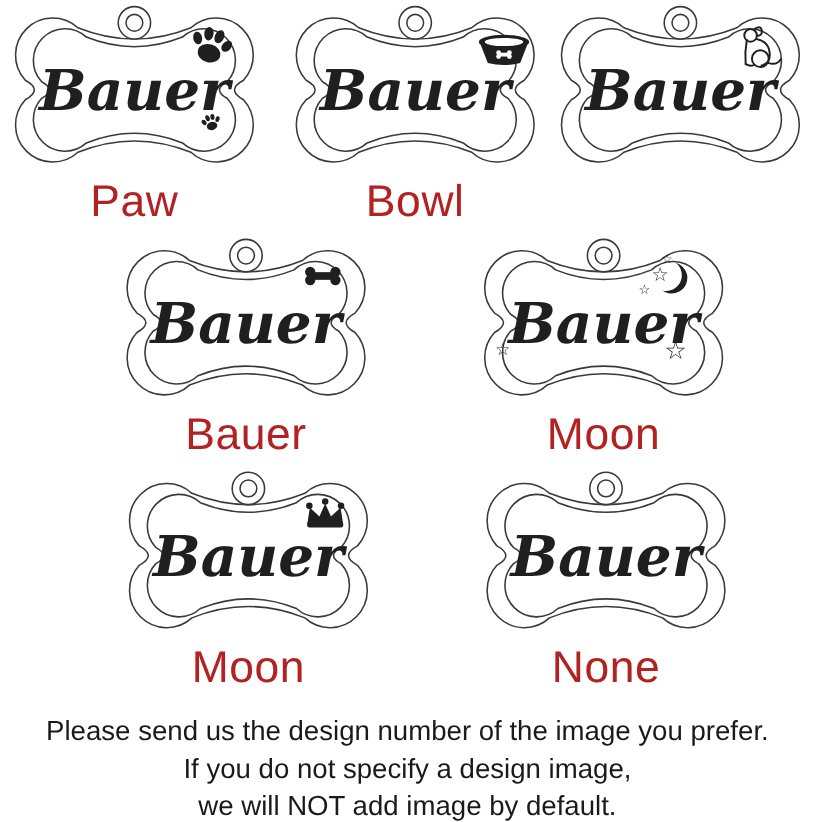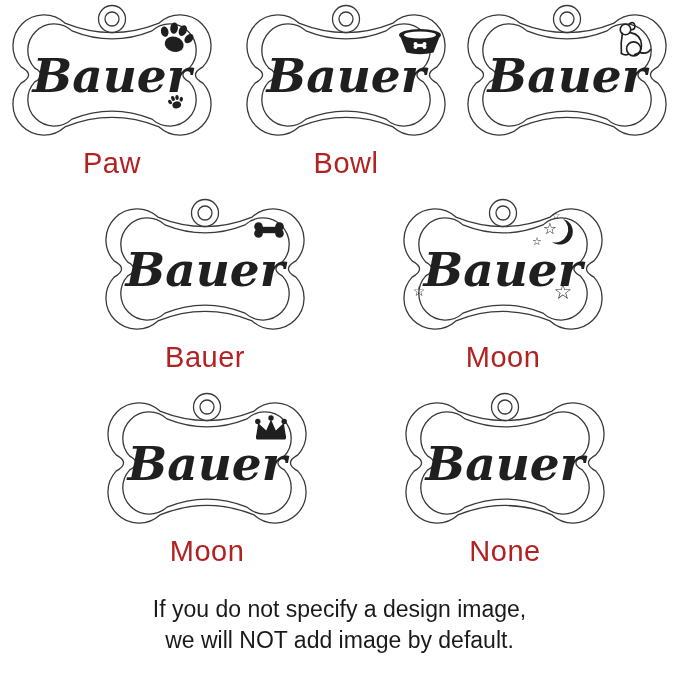--- a/index.html
+++ b/index.html
@@ -13,21 +13,21 @@
   }
   figure.tag {
     position: absolute;
     width: 212px;
     margin: 0;
     text-align: center;
   }
   .tag svg { display: block; }
   .tag-label {
     margin-top: 7px;
-    font-size: 29px;
+    font-size: 37px;
     line-height: 1;
     color: #b22222;
     letter-spacing: 0.5px;
   }
   .script-name {
     font-family: "DejaVu Serif", serif;
     font-style: italic;
     font-weight: bold;
     font-size: 47px;
     fill: #1f1f1f;
@@ -169,17 +169,18 @@
 
   <figure class="tag" style="left:399px; top:390px">
     <svg width="212" height="140" viewBox="0 0 212 140">
       <use href="#tag-base"></use>
       <text class="script-name" x="106" y="90">Bauer</text>
     </svg>
     <figcaption class="tag-label">None</figcaption>
   </figure>
 
   <div id="footer">
+    <div>Please send us the design number of the image you prefer.</div>
     <div>If you do not specify a design image,</div>
     <div>we will NOT add image by default.</div>
   </div>
 
 </div>
 
 </body></html>

